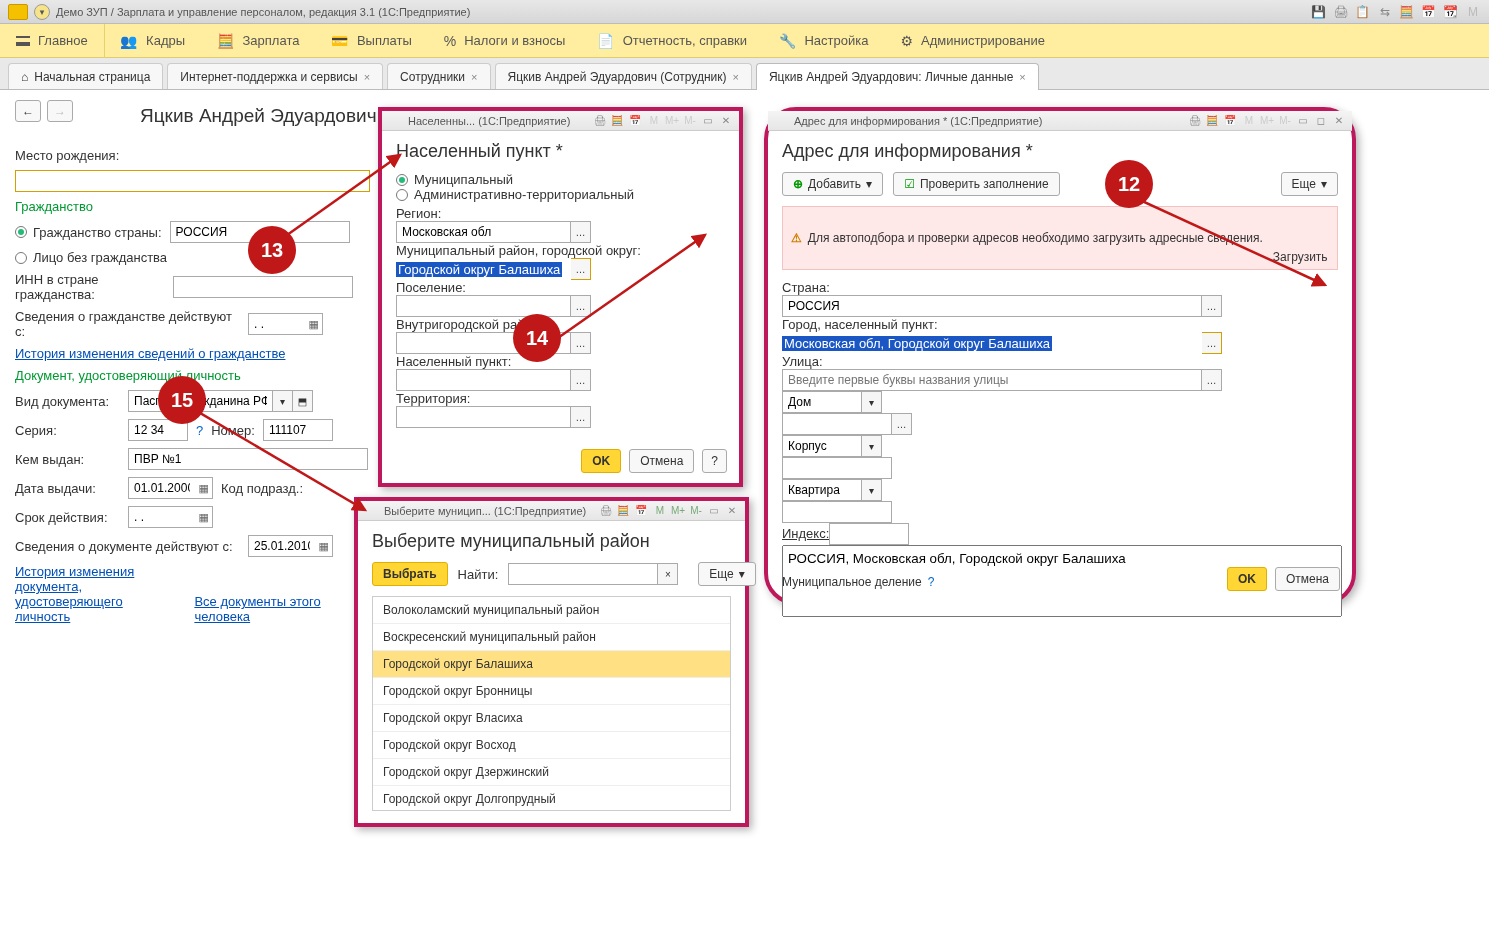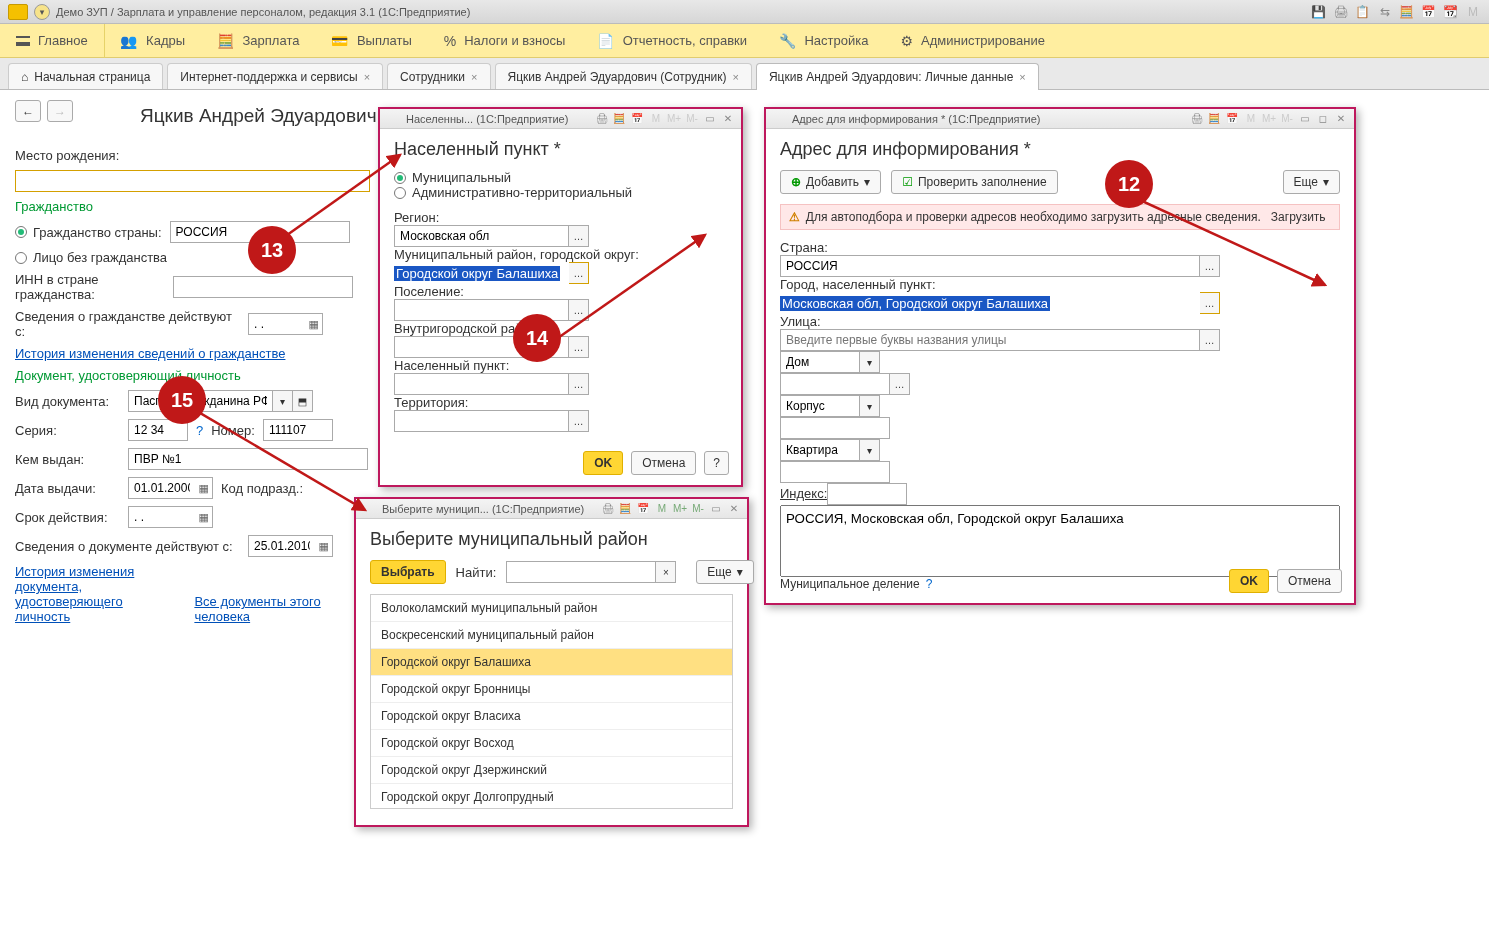--- a/index.html
+++ b/index.html
@@ -38,21 +38,21 @@
   .radio-wrap { display:flex; align-items:center; gap:6px;}
   .radio-dot { width:12px; height:12px; border:1px solid #777; border-radius:50%; display:inline-flex; align-items:center; justify-content:center;}
   .radio-dot.checked:after{content:""; width:6px; height:6px; background:#2b7; border-radius:50%; display:block;}
   .date-field { position:relative; display:flex; align-items:center;}
   .date-field input { padding-right:22px;}
   .date-field .cal { position:absolute; right:4px; font-size:11px; color:#666;}
   .sel-btn { height:22px; width:20px; border:1px solid #aaa; border-left:none; display:inline-flex; align-items:center; justify-content:center; background:#f6f6f6; font-size:10px;}
   .combo { display:flex;}
   .combo input { border-radius:0;}
   
-  .modal { position:absolute; background:#fff; border:2px solid #be185d; box-shadow:3px 3px 8px rgba(0,0,0,0.3);}
+  .modal { position:absolute; background:#fff; border:4px solid #be185d; box-shadow:3px 3px 8px rgba(0,0,0,0.3);}
   .modal .m-titlebar { height:20px; background:linear-gradient(#f4f4f4,#e6e6e6); border-bottom:1px solid #ccc; display:flex; align-items:center; padding:0 6px; gap:6px; font-size:11px; color:#555;}
   .modal .m-titlebar .mt-icons { margin-left:auto; display:flex; gap:4px; align-items:center;}
   .mt-ic { width:14px; height:14px; display:inline-flex; align-items:center; justify-content:center; font-size:10px; color:#888;}
   .modal .m-content { padding:10px 14px; font-size:13px;}
   .modal .m-heading { font-size:18px; margin-bottom:10px;}
   .btn { height:24px; border:1px solid #aaa; border-radius:3px; background:#f8f8f8; padding:0 10px; display:inline-flex; align-items:center; gap:5px; font-size:12px;}
   .btn.yellow { background:#ffd633; border-color:#e0b000; font-weight:bold;}
   .warn-box { background:#ffe8e8; border:1px solid #f5c2c2; padding:5px 8px; font-size:12px; display:flex; gap:6px; align-items:center;}
   .warn-box .warn-ic { color:#d08000; font-weight:bold;}
   .sel-text { background:#1a57c4; color:#fff; padding:0 2px;}
@@ -250,21 +250,21 @@
       <span class="mt-ic">📅</span>
       <span class="mt-ic" style="color:#ccc;">M</span>
       <span class="mt-ic" style="color:#ccc;">M+</span>
       <span class="mt-ic" style="color:#ccc;">M-</span>
       <span class="mt-ic">▭</span>
       <span class="mt-ic">✕</span>
     </span>
   </div>
   <div class="m-content">
     <div class="m-heading">Населенный пункт *</div>
-    <div class="row" style="margin-bottom:10px;">
+    <div class="row" style="margin-bottom:4px;">
       <span class="radio-wrap">
           <span class="radio-dot checked"></span>
           <span>Муниципальный</span>
         </span>
       <span style="width:10px;"></span>
       <span class="radio-wrap">
           <span class="radio-dot"></span>
           <span>Административно-территориальный</span>
         </span>
     </div>
@@ -335,21 +335,21 @@
       <div class="li-row sel">Городской округ Балашиха</div>
       <div class="li-row">Городской округ Бронницы</div>
       <div class="li-row">Городской округ Власиха</div>
       <div class="li-row">Городской округ Восход</div>
       <div class="li-row">Городской округ Дзержинский</div>
       <div class="li-row">Городской округ Долгопрудный</div>
     </div>
   </div>
 </div>
 
-<div class="modal" style="top:107px; left:764px; width:592px; height:498px;">
+<div class="modal" style="top:107px; left:764px; width:592px; height:498px;border-radius:32px;">
   <div class="m-titlebar">
     <span class="logo-chip" style="width:14px;height:12px;"></span>
     <span>Адрес для информирования * (1С:Предприятие)</span>
     <span class="mt-icons">
       <span class="mt-ic">🖨</span>
       <span class="mt-ic">🧮</span>
       <span class="mt-ic">📅</span>
       <span class="mt-ic" style="color:#ccc;">M</span>
       <span class="mt-ic" style="color:#ccc;">M+</span>
       <span class="mt-ic" style="color:#ccc;">M-</span>
@@ -365,21 +365,21 @@
       <span class="btn">
           <span style="color:#090;">☑</span>
           <span>Проверить заполнение</span>
         </span>
       <span style="flex:1;"></span>
       <span class="btn"><span>Еще</span> ▾</span>
     </div>
     <div class="warn-box">
       <span class="warn-ic">⚠</span>
       <span>Для автоподбора и проверки адресов необходимо загрузить адресные сведения.</span>
-      <span class="blue-link" style="margin-left:4px;">Загрузить</span>
+      <span class="blue-link" style="margin-left:4px;margin-top:38px;">Загрузить</span>
     </div>
     <div style="height:10px;"></div>
     <div class="row"><span style="width:110px;text-align:center;">Страна:</span><span class="combo">
           <input class="txt" style="width: 420px;" value="РОССИЯ">
           <span class="sel-btn">…</span>
         </span></div>
     <div class="row" style="align-items:flex-start;"><span style="width:110px;">Город, населенный пункт:</span><span class="combo">
           <span class="txt y" style="width:420px;height:22px;display:inline-flex;align-items:center;">
             <span class="sel-text">Московская обл, Городской округ Балашиха</span>
           </span>

